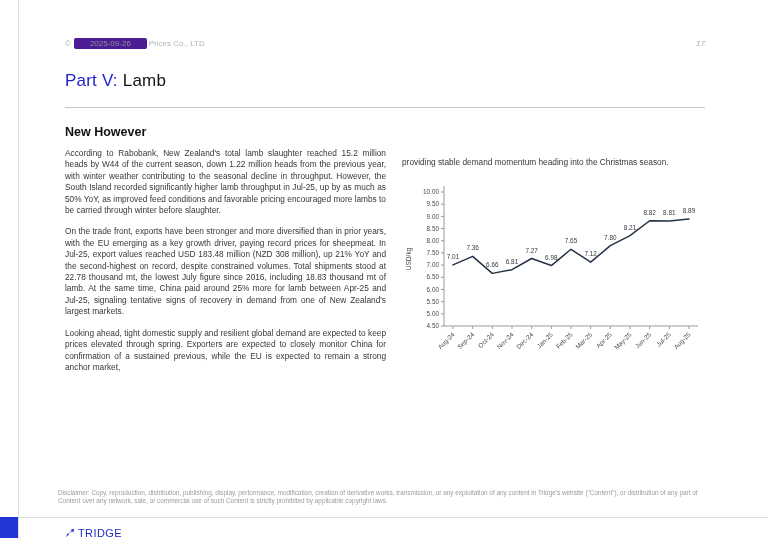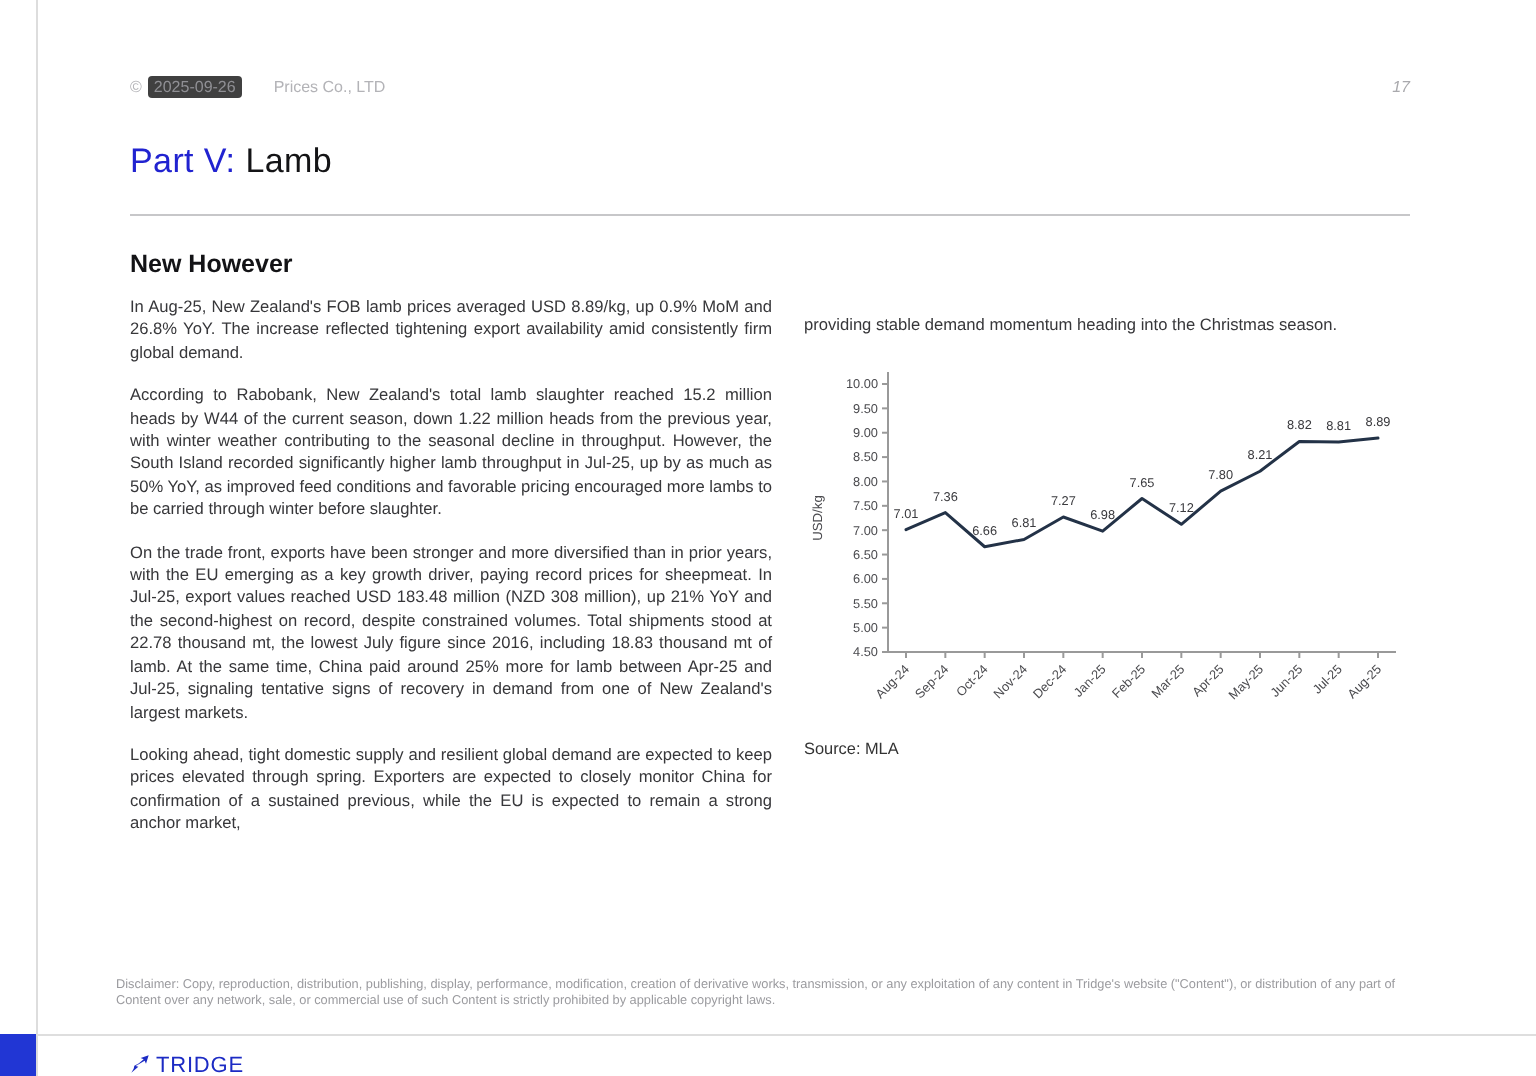--- a/index.html
+++ b/index.html
@@ -5,21 +5,21 @@
   html,body{margin:0;padding:0;background:#fff;}
   .page{position:relative;width:768px;height:538px;background:#ffffff;overflow:hidden;
         font-family:"Liberation Sans",sans-serif;color:#2e2e2e;}
   .page-edge{position:absolute;left:18px;top:0;bottom:0;width:1px;background:#dddddd;}
   .corner-square{position:absolute;left:0;top:517px;width:18px;height:21px;background:#2136d4;}
   .footer-divider{position:absolute;left:18px;right:0;top:517px;height:1px;background:#dedede;}
 
   .doc-header{position:absolute;top:38px;left:65px;width:640px;display:flex;align-items:center;
               font-size:8px;color:#a9a9ad;}
   .copyright{margin-right:3px;color:#b3b3b7;}
-  .date-badge{background:#404040;color:#8f8f94;border-radius:2px;padding:1px 3px;margin-right:16px;}
+  .date-badge{background:#4c1d95;color:#8f8f94;border-radius:2px;padding:1px 16px;margin-right:2px;}
   .company{color:#b3b3b7;}
   .page-number{margin-left:auto;color:#a9a9ad;font-style:italic;}
 
   .title-row{position:absolute;top:71px;left:65px;font-size:17px;font-weight:normal;letter-spacing:.2px;}
   .title-part{color:#2123d0;}
   .title-subject{color:#141416;margin-left:5px;}
   .title-rule{position:absolute;top:107px;left:65px;width:640px;height:1px;background:#c7c7c9;}
 
   .columns{position:absolute;top:122px;left:65px;width:640px;display:flex;gap:16px;}
   .col-left{width:321px;}
@@ -55,21 +55,20 @@
   </div>
 
   <div class="title-row">
     <span class="title-part">Part V:</span><span class="title-subject">Lamb</span>
   </div>
   <div class="title-rule"></div>
 
   <div class="columns">
     <div class="col-left">
       <div class="section-heading">New However</div>
-      <p class="body-par">In Aug-25, New Zealand's FOB lamb prices averaged USD 8.89/kg, up 0.9% MoM and 26.8% YoY. The increase reflected tightening export availability amid consistently firm global demand.</p>
       <p class="body-par">According to Rabobank, New Zealand's total lamb slaughter reached 15.2 million heads by W44 of the current season, down 1.22 million heads from the previous year, with winter weather contributing to the seasonal decline in throughput. However, the South Island recorded significantly higher lamb throughput in Jul-25, up by as much as 50% YoY, as improved feed conditions and favorable pricing encouraged more lambs to be carried through winter before slaughter.</p>
       <p class="body-par">On the trade front, exports have been stronger and more diversified than in prior years, with the EU emerging as a key growth driver, paying record prices for sheepmeat. In Jul-25, export values reached USD 183.48 million (NZD 308 million), up 21% YoY and the second-highest on record, despite constrained volumes. Total shipments stood at 22.78 thousand mt, the lowest July figure since 2016, including 18.83 thousand mt of lamb. At the same time, China paid around 25% more for lamb between Apr-25 and Jul-25, signaling tentative signs of recovery in demand from one of New Zealand's largest markets.</p>
       <p class="body-par">Looking ahead, tight domestic supply and resilient global demand are expected to keep prices elevated through spring. Exporters are expected to closely monitor China for confirmation of a sustained previous, while the EU is expected to remain a strong anchor market,</p>
     </div>
 
     <div class="col-right">
       <p class="body-par">providing stable demand momentum heading into the Christmas season.</p>
       <div class="chart-wrap" id="chart"><svg width="303" height="184" viewBox="0 0 303 184">
             <line x1="42" y1="8" x2="42" y2="148" stroke="#999" stroke-width="1"></line>
             <line x1="42" y1="148" x2="296" y2="148" stroke="#999" stroke-width="1"></line>
@@ -132,21 +131,20 @@
             <text x="129.66666666666669" y="74.51272727272729" font-size="6.4" fill="#3a3a3e" text-anchor="middle" font-family="&quot;Liberation Sans&quot;, sans-serif">7.27</text>
             <text x="149.33333333333331" y="81.5781818181818" font-size="6.4" fill="#3a3a3e" text-anchor="middle" font-family="&quot;Liberation Sans&quot;, sans-serif">6.98</text>
             <text x="169" y="65.25454545454545" font-size="6.4" fill="#3a3a3e" text-anchor="middle" font-family="&quot;Liberation Sans&quot;, sans-serif">7.65</text>
             <text x="188.66666666666666" y="78.16727272727272" font-size="6.4" fill="#3a3a3e" text-anchor="middle" font-family="&quot;Liberation Sans&quot;, sans-serif">7.12</text>
             <text x="208.33333333333334" y="61.60000000000001" font-size="6.4" fill="#3a3a3e" text-anchor="middle" font-family="&quot;Liberation Sans&quot;, sans-serif">7.80</text>
             <text x="228" y="51.610909090909075" font-size="6.4" fill="#3a3a3e" text-anchor="middle" font-family="&quot;Liberation Sans&quot;, sans-serif">8.21</text>
             <text x="247.66666666666666" y="36.749090909090896" font-size="6.4" fill="#3a3a3e" text-anchor="middle" font-family="&quot;Liberation Sans&quot;, sans-serif">8.82</text>
             <text x="267.33333333333337" y="36.992727272727265" font-size="6.4" fill="#3a3a3e" text-anchor="middle" font-family="&quot;Liberation Sans&quot;, sans-serif">8.81</text>
             <text x="287" y="35.04363636363634" font-size="6.4" fill="#3a3a3e" text-anchor="middle" font-family="&quot;Liberation Sans&quot;, sans-serif">8.89</text>
           </svg></div>
-      <div class="source-note">Source: MLA</div>
     </div>
   </div>
 
   <div class="disclaimer">Disclaimer: Copy, reproduction, distribution, publishing, display, performance, modification, creation of derivative works, transmission, or any exploitation of any content in Tridge's website ("Content"), or distribution of any part of Content over any network, sale, or commercial use of such Content is strictly prohibited by applicable copyright laws.</div>
 
   <div class="brand">
     <span class="brand-icon">
       <svg width="10" height="10" viewBox="0 0 12 12">
         <g fill="#1c2bc4">
           <path d="M11.2 0.8 L6.4 2.4 L8.2 3.2 L3.4 7.2 L8.8 4.0 L9.6 5.8 Z"></path>

